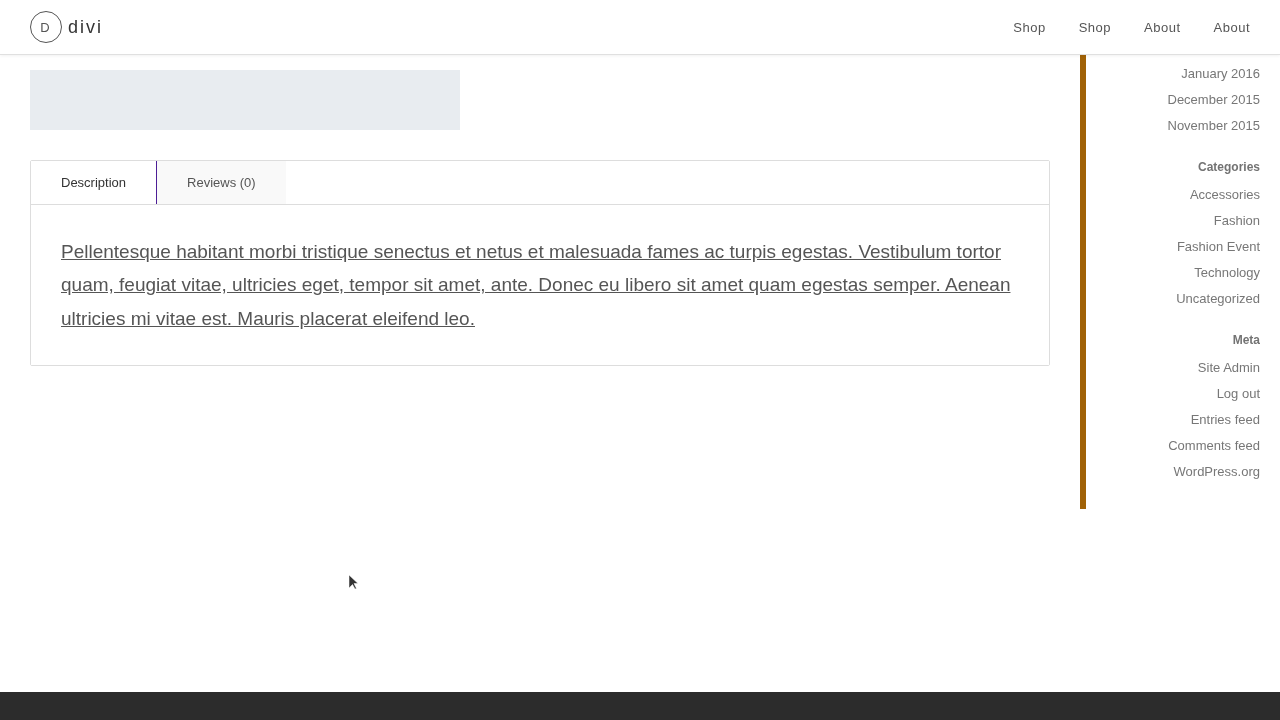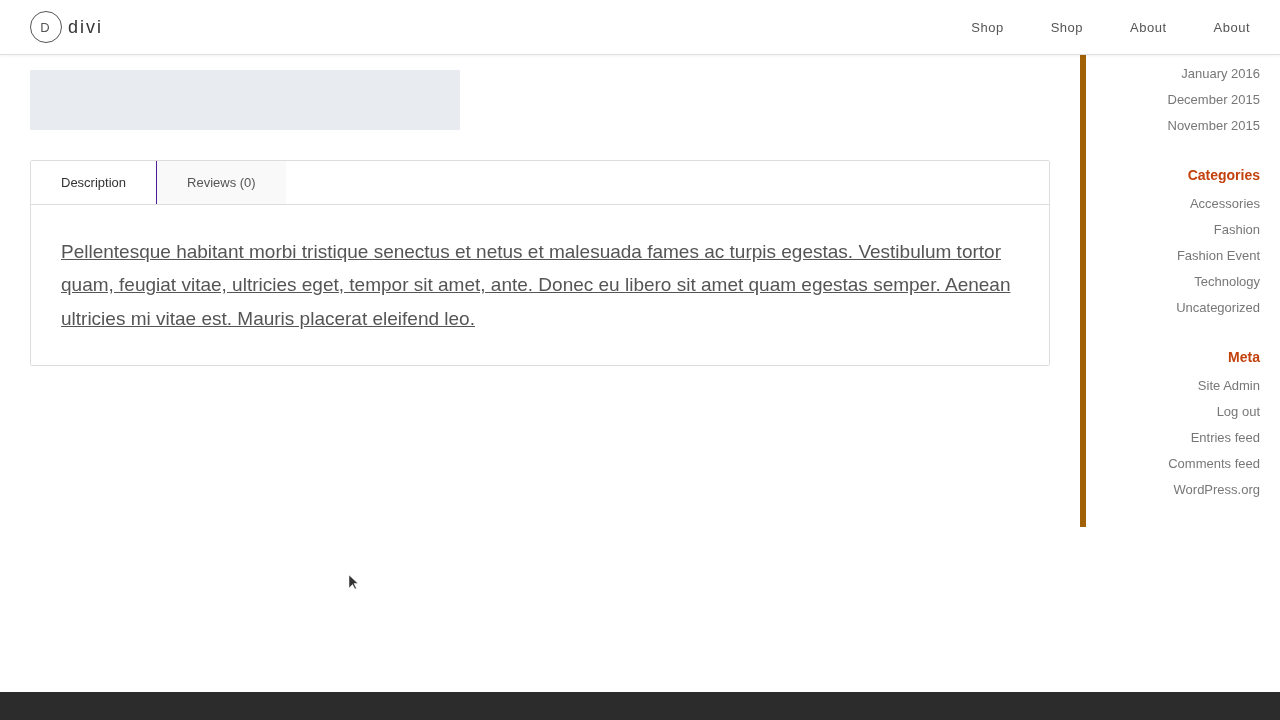--- a/index.html
+++ b/index.html
@@ -47,21 +47,21 @@
       display: flex;
       align-items: center;
       justify-content: center;
       font-size: 13px;
       font-weight: 400;
       color: #555;
       font-family: 'Helvetica Neue', Arial, sans-serif;
     }
     .nav {
       display: flex;
-      gap: 47px;
+      gap: 33px;
       align-items: center;
     }
     .nav a {
       text-decoration: none;
       color: #555;
       font-family: 'Helvetica Neue', Arial, sans-serif;
       font-size: 13px;
       font-weight: 400;
       letter-spacing: 0.5px;
     }
@@ -134,25 +134,25 @@
     .sidebar {
       width: 200px;
       min-width: 200px;
       padding: 10px 20px 20px 20px;
       border-left: 6px solid #a16207;
       text-align: right;
     }
 
     .sidebar-section-title {
       font-family: 'Helvetica Neue', Arial, sans-serif;
-      font-size: 14px;
+      font-size: 12px;
       font-weight: 600;
-      color: #c2410c;
+      color: #737373;
       margin-bottom: 12px;
-      margin-top: 31px;
+      margin-top: 24px;
     }
 
     .sidebar-link {
       display: block;
       font-family: 'Helvetica Neue', Arial, sans-serif;
       font-size: 13px;
       color: #777;
       text-decoration: none;
       margin-bottom: 8px;
       line-height: 1.4;

